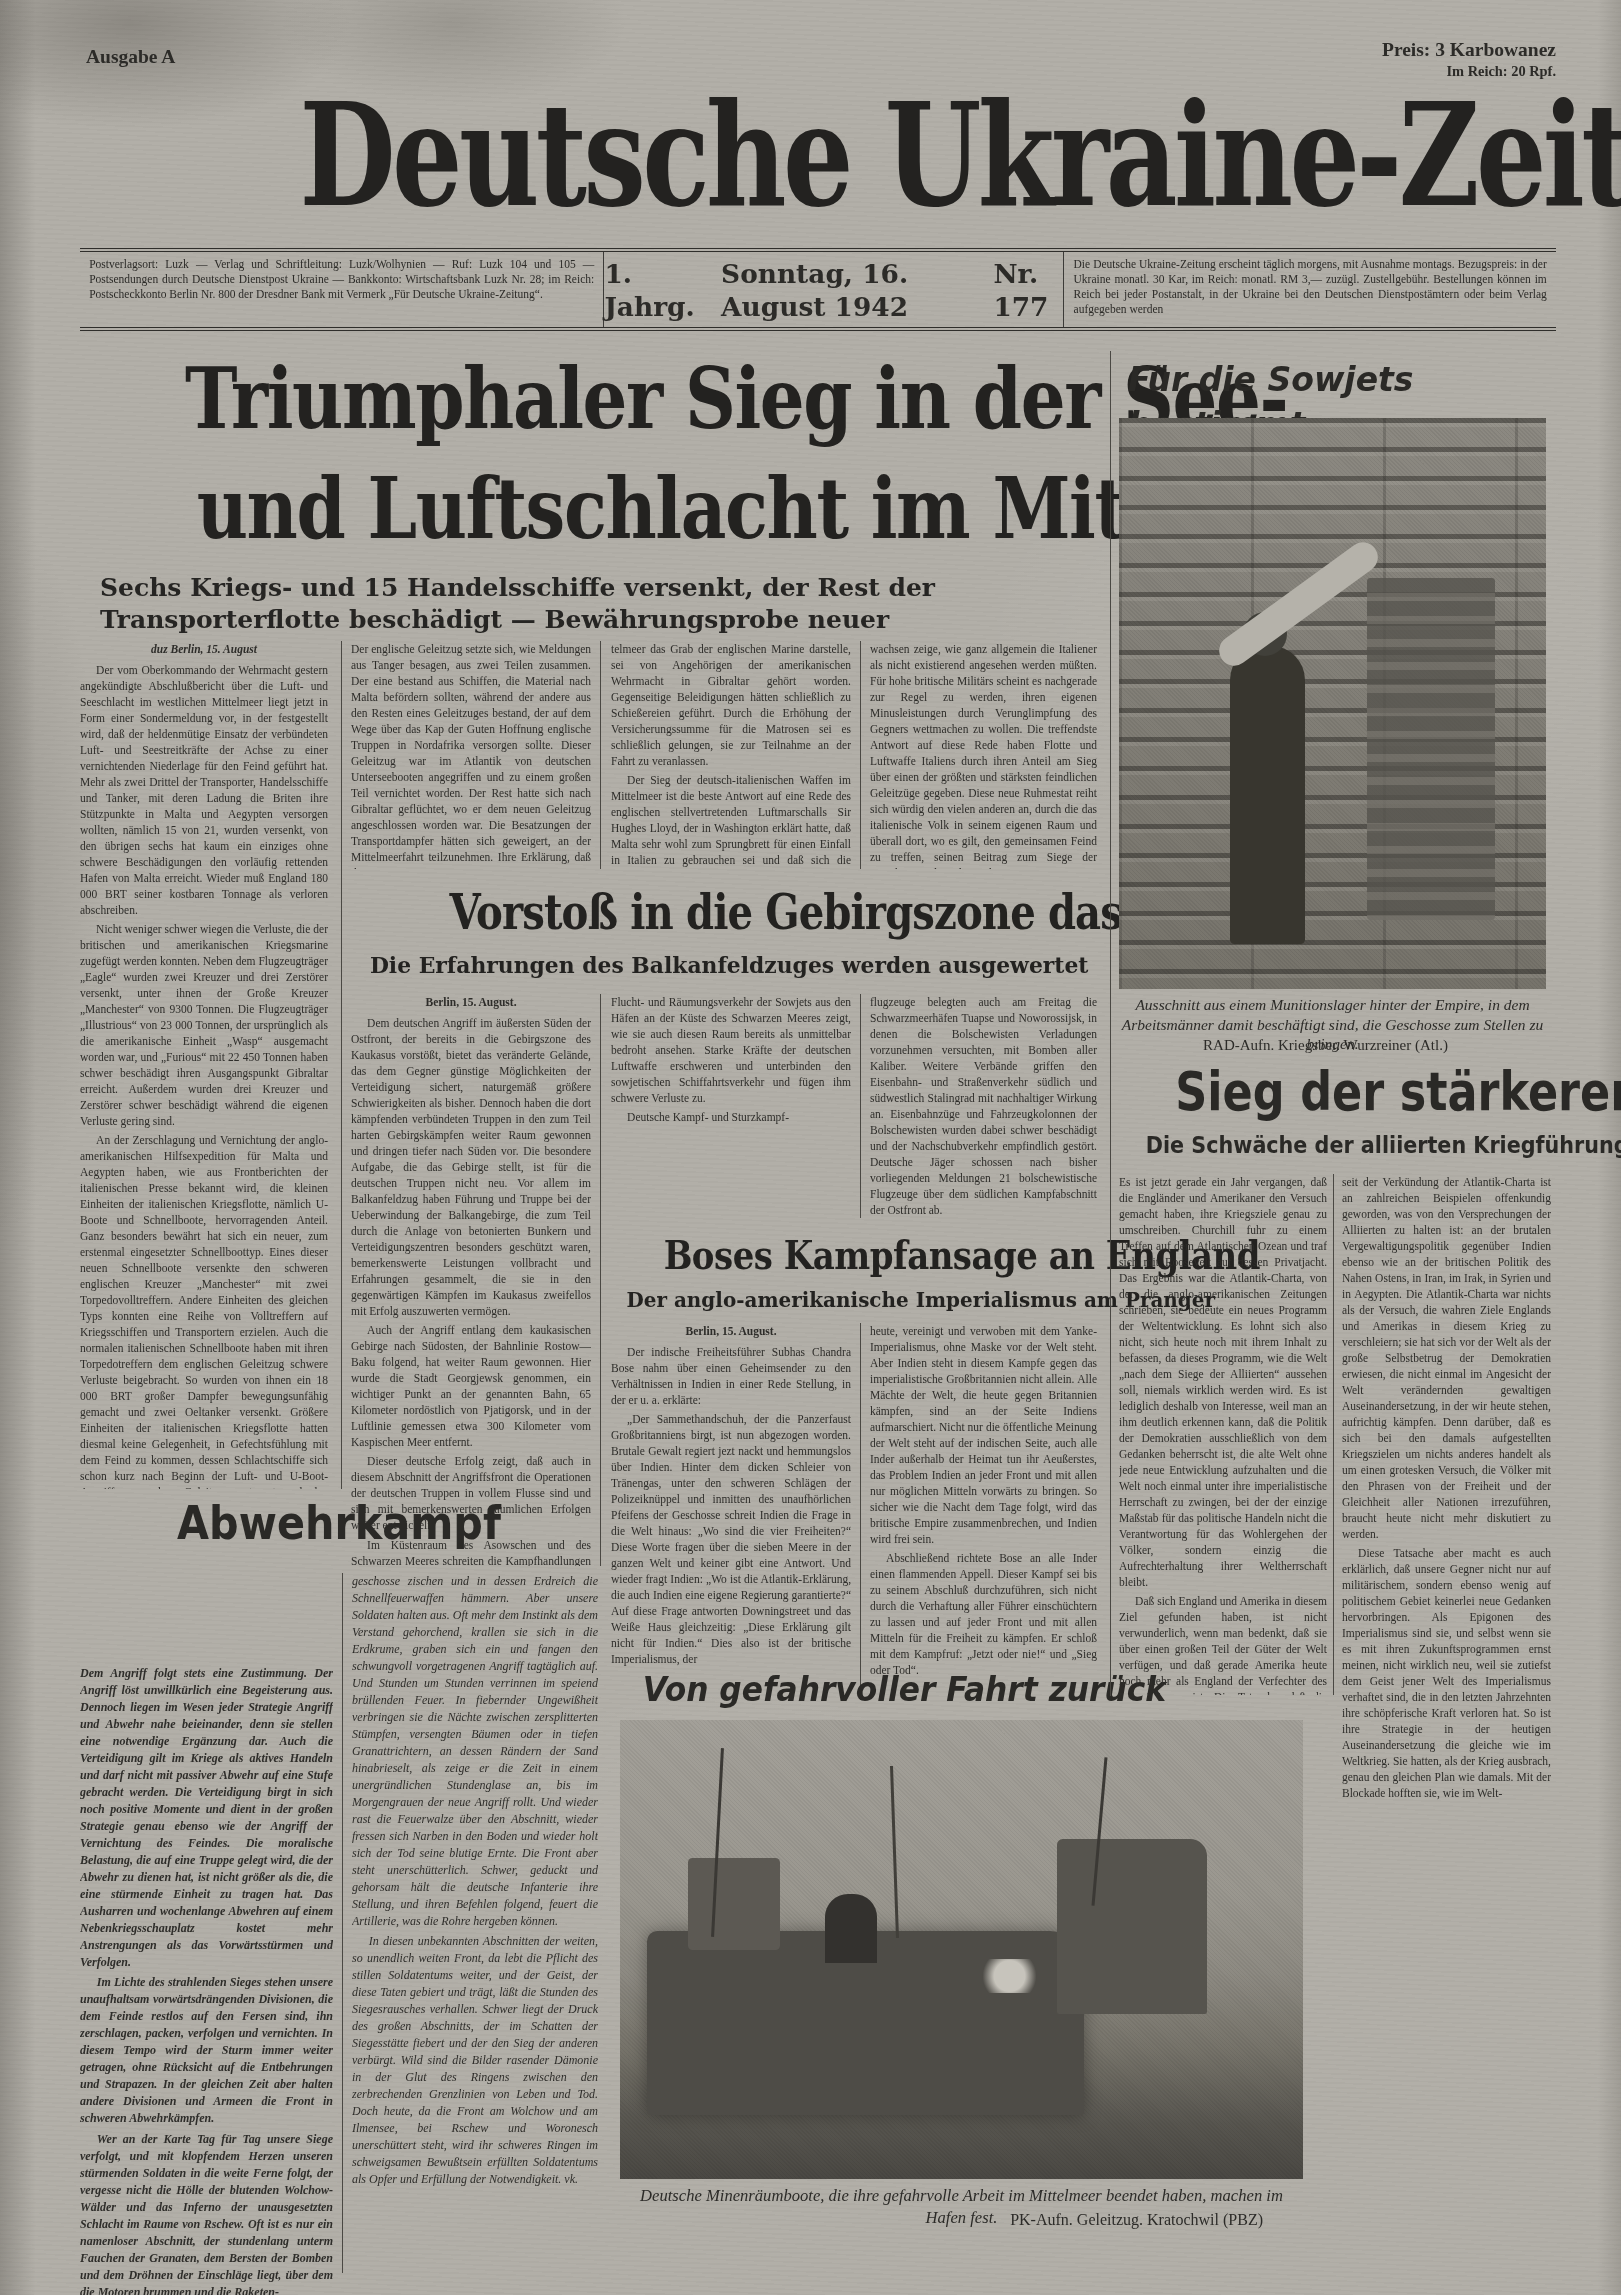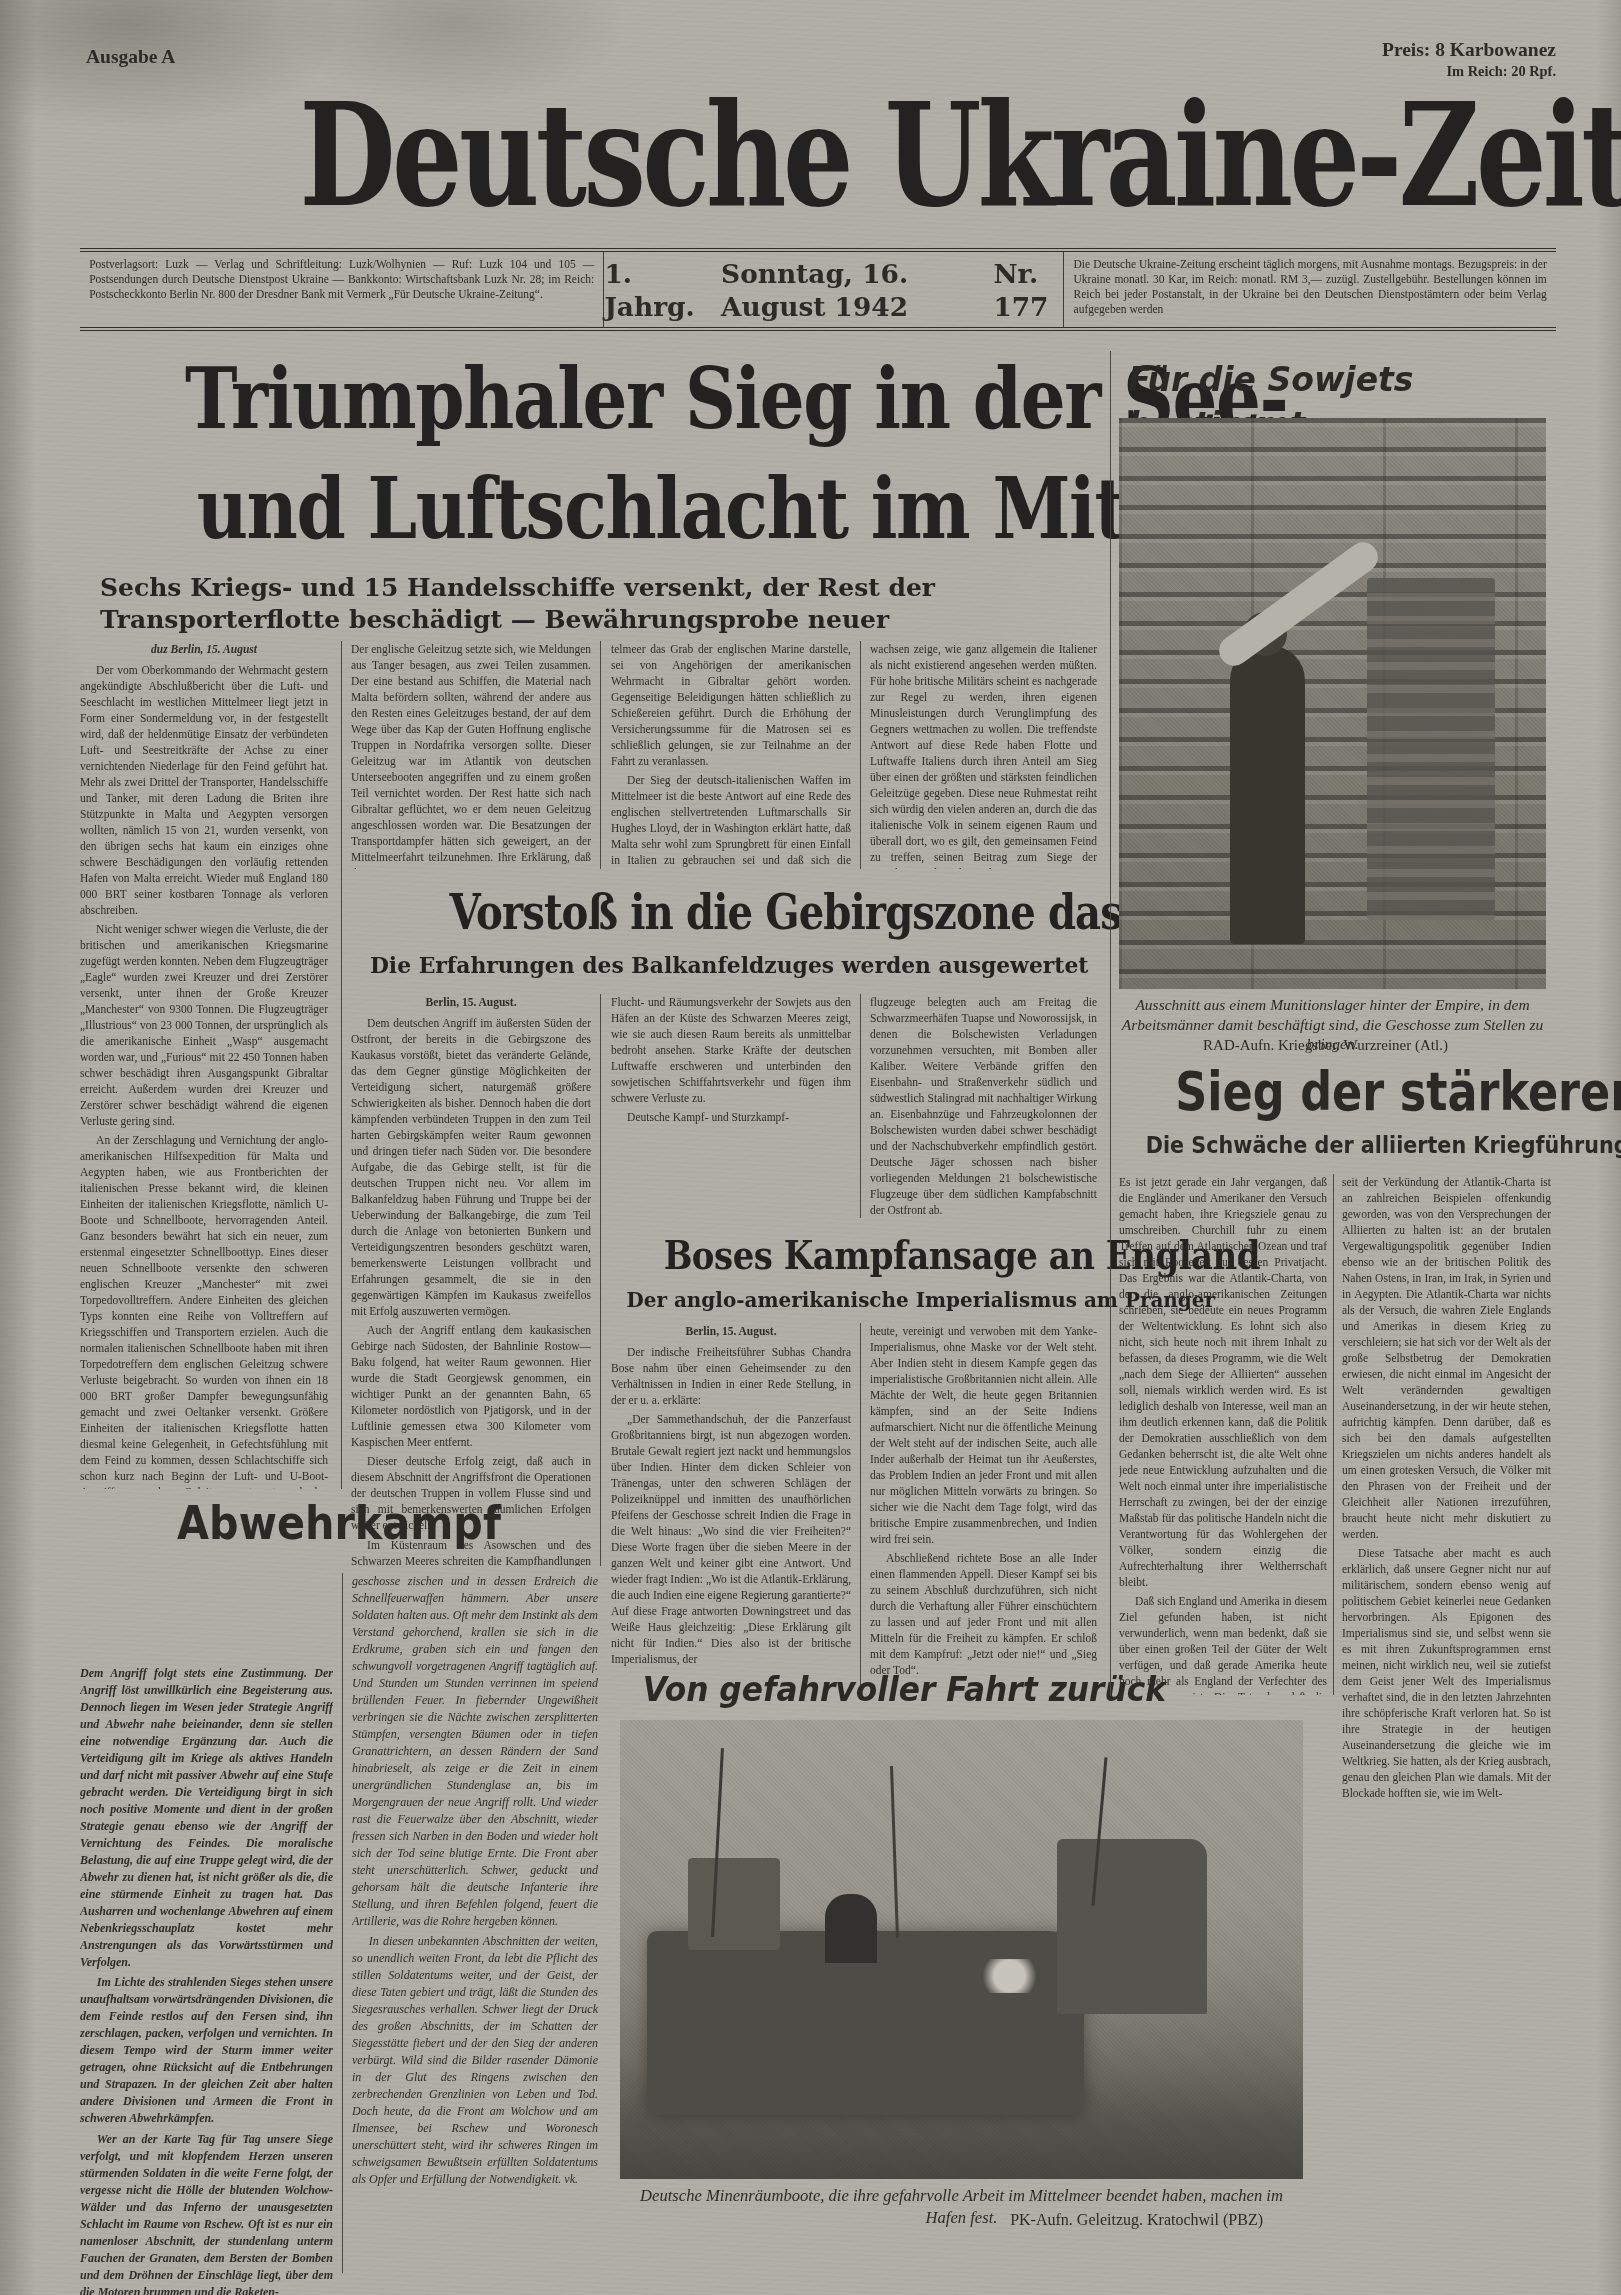--- a/index.html
+++ b/index.html
@@ -31,21 +31,21 @@
   .photo{overflow:hidden;}
   .credit{font-style:normal;}
 </style>
 </head>
 <body>
 
 <div class="paper">
 
   <div class="abs" style="left:86px;top:44px;width:287px;font:bold 19.5px/25px 'Liberation Serif',serif;">Ausgabe A</div>
   <div class="abs" style="left:1320px;top:38px;width:236px;text-align:right;">
-    <div style="font:bold 19.5px/24px 'Liberation Serif',serif;">Preis: 8 Karbowanez</div>
+    <div style="font:bold 19.5px/24px 'Liberation Serif',serif;">Preis: 3 Karbowanez</div>
     <div style="font:bold 14.4px/18.4px 'Liberation Serif',serif;">Im Reich: 20 Rpf.</div>
   </div>
 
   <div class="abs headline-serif" style="left:80px;top:69px;width:1476px;height:172px;font-size:142px;line-height:172px;letter-spacing:-4.6px;">
     <span class="hl" style="transform:scaleX(.78);">Deutsche Ukraine-Zeitung</span>
   </div>
 
   <div class="abs" style="left:80px;top:248px;width:1476px;height:75px;border-top:4px double #2f2e2b;border-bottom:4px double #2f2e2b;display:flex;align-items:stretch;">
     <div style="width:505px;padding:4.6px 9.2px;font:11.5px/15px 'Liberation Serif',serif;text-align:justify;border-right:1.1px solid #3c3b38;">Postverlagsort: Luzk — Verlag und Schriftleitung: Luzk/Wolhynien — Ruf: Luzk 104 und 105 — Postsendungen durch Deutsche Dienstpost Ukraine — Bankkonto: Wirtschaftsbank Luzk Nr. 28; im Reich: Postscheckkonto Berlin Nr. 800 der Dresdner Bank mit Vermerk „Für Deutsche Ukraine-Zeitung“.</div>
     <div style="width:459px;display:flex;align-items:center;justify-content:center;gap:26.4px;font:bold 26.4px/33px 'DejaVu Serif',serif;border-right:1.1px solid #3c3b38;">

